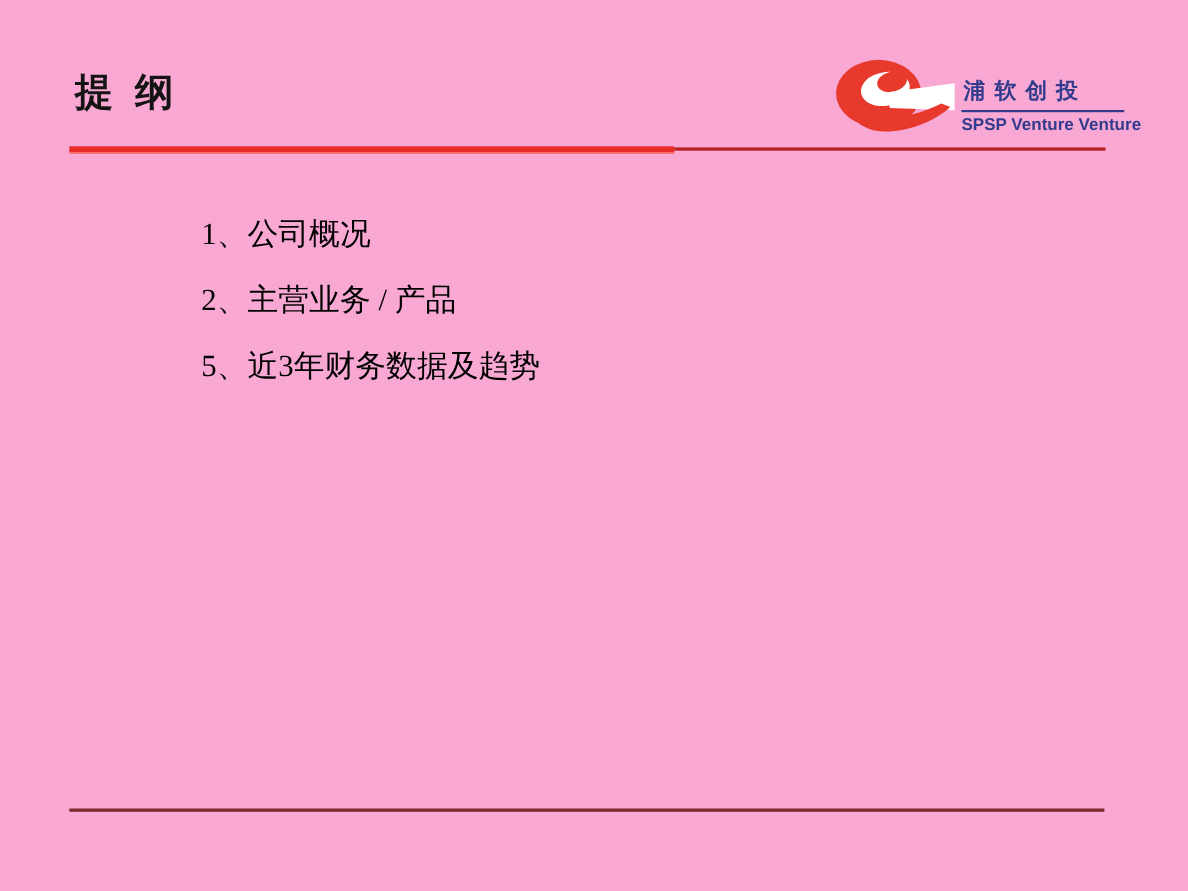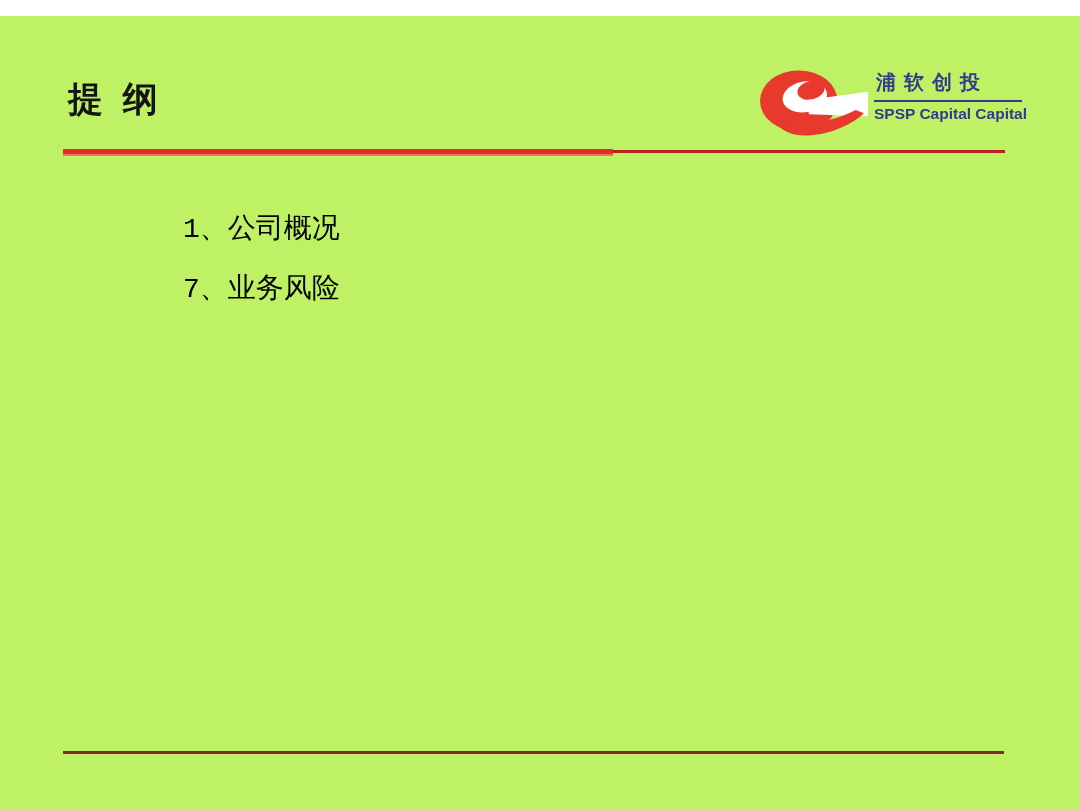--- a/index.html
+++ b/index.html
@@ -1,51 +1,51 @@
 <!DOCTYPE html>
 <html><head>
 <meta charset="utf-8">
 <style>
   html,body{margin:0;padding:0;}
   body{
     width:1080px;height:810px;background:#ffffff;position:relative;overflow:hidden;
     font-family:"Liberation Sans","DejaVu Sans",sans-serif;
   }
-  .slide{position:absolute;inset:0;background:#bef264;margin-top:16px;}
+  .slide{position:absolute;inset:0;background:#f9a8d4;}
 
   
   .page-title{
     position:absolute;left:68px;top:60px;
     font-size:35px;font-weight:600;letter-spacing:5px;color:#141414;
     font-family:"Liberation Sans","DejaVu Sans",sans-serif;white-space:nowrap;
   }
 
   
   .rules-top{position:absolute;left:63px;top:133px;display:flex;align-items:flex-start;}
   .rule-thick{
     width:550px;height:7px;
     background:linear-gradient(to bottom,#E82A2A 0%,#E82A2A 68%,#F77070 68%,#F77070 100%);
   }
   .rule-thin{width:392px;height:3px;margin-top:1px;background:#B72121;}
 
   
-  .logo{position:absolute;left:758px;top:53px;display:flex;align-items:flex-start;}
+  .logo{position:absolute;left:758px;top:53px;display:flex;align-items:flex-end;}
   .logo-mark{width:110px;height:70px;display:block;}
   .logo-text{margin-left:6px;width:148px;}
   .logo-cn{
     font-size:20px;font-weight:bold;color:#333B8C;letter-spacing:8px;
     white-space:nowrap;text-indent:2px;
   }
   .logo-div{height:2px;background:#333B8C;margin:4px 0 3px 0;}
   .logo-en{font-size:15.5px;font-weight:bold;color:#333B8C;white-space:nowrap;letter-spacing:0px;}
 
   
   .outline{
     position:absolute;left:183px;top:184px;margin:0;padding:0;list-style:none;
-    font-family:Liberation Mono, monospace;
+    font-family:Liberation Serif, serif;
     font-size:28px;color:#000000;
   }
   .outline li{height:60px;line-height:60px;white-space:nowrap;}
   .outline .num{display:inline-block;}
   .outline .txt{display:inline-block;}
 
   
   .rule-bottom{position:absolute;left:63px;top:735px;width:941px;height:3px;background:#7E2A2F;}
 </style>
 </head>
@@ -59,33 +59,36 @@
     <svg class="logo-mark" viewBox="0 0 108 68" aria-hidden="true">
       <ellipse cx="40" cy="31" rx="38" ry="30" fill="#E8392D"></ellipse>
       <ellipse cx="46" cy="27" rx="22" ry="15" fill="#ffffff" transform="rotate(-10 46 27)"></ellipse>
       <ellipse cx="52" cy="20.5" rx="13.5" ry="9" fill="#E8392D" transform="rotate(-14 52 20.5)"></ellipse>
       <polygon points="48,30 108,22 108,46 50,44" fill="#ffffff"></polygon>
       <path d="M14 46 C36 58 68 54 96 40 L104 43 C88 58 58 68 36 64 C24 61 16 54 14 46 Z" fill="#E8392D"></path>
     </svg>
     <div class="logo-text">
       <div class="logo-cn">浦软创投</div>
       <div class="logo-div"></div>
-      <div class="logo-en">SPSP Capital Capital</div>
+      <div class="logo-en">SPSP Venture Venture</div>
     </div>
   </div>
 
   <div class="rules-top">
     <div class="rule-thick"></div>
     <div class="rule-thin"></div>
   </div>
 
   <ul class="outline">
     <li>
       <span class="num">1、</span><span class="txt">公司概况</span>
     </li>
     <li>
-      <span class="num">7、</span><span class="txt">业务风险</span>
+      <span class="num">2、</span><span class="txt">主营业务 / 产品</span>
+    </li>
+    <li>
+      <span class="num">5、</span><span class="txt">近3年财务数据及趋势</span>
     </li>
   </ul>
 
   <div class="rule-bottom"></div>
 
 </div>
 
 </body></html>

